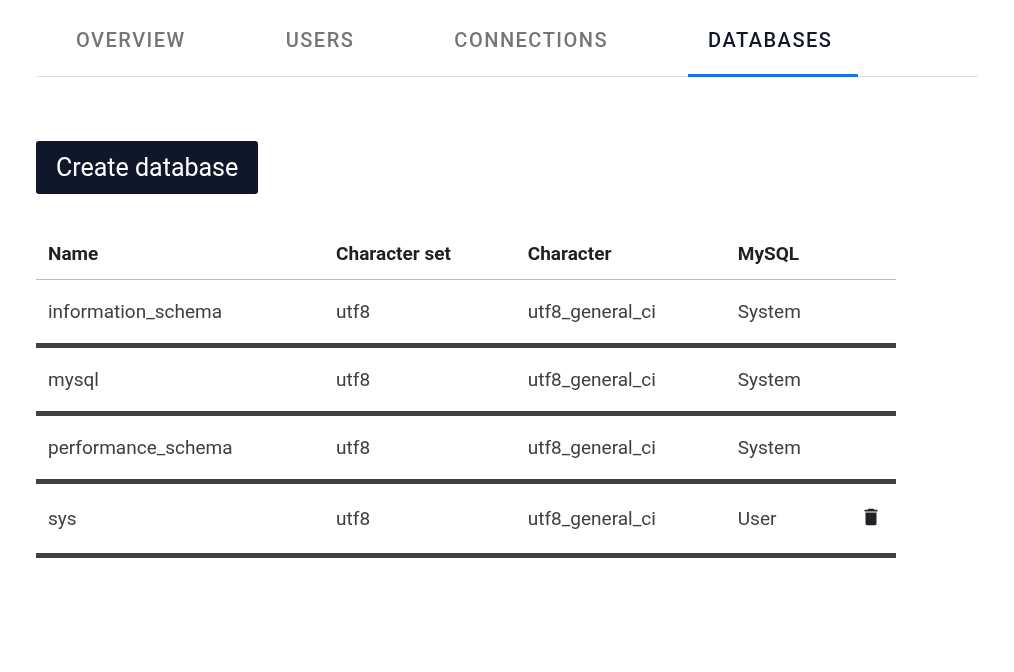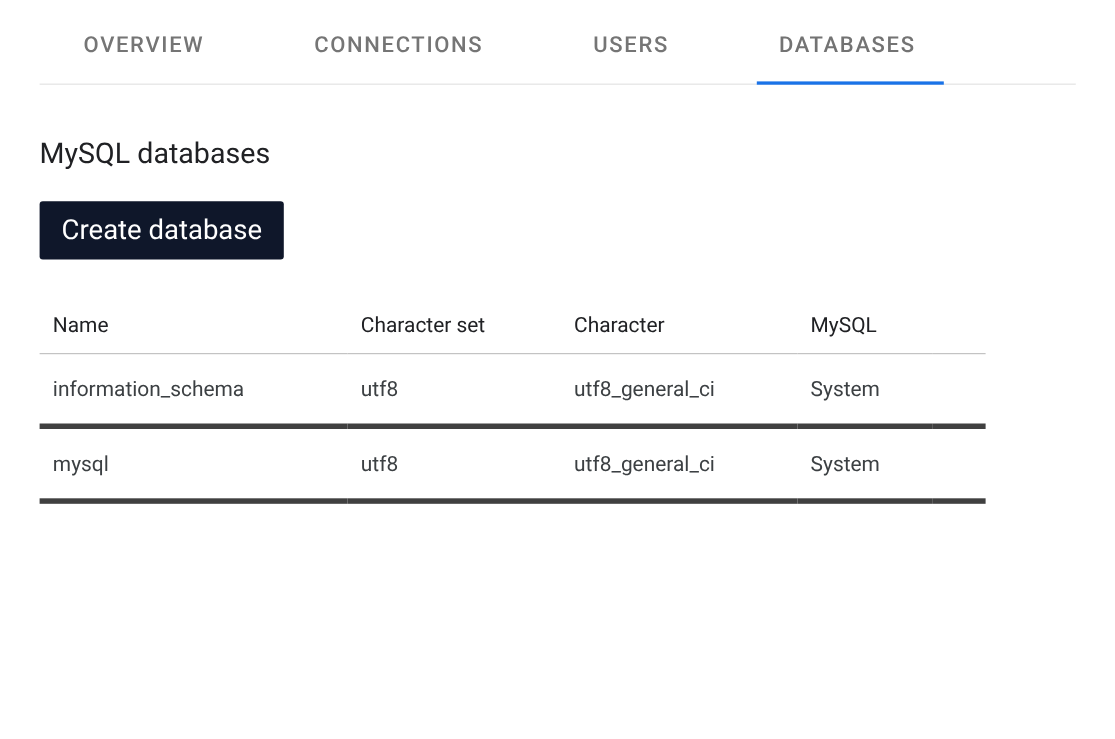--- a/index.html
+++ b/index.html
@@ -6,38 +6,38 @@
     body {
       font-family: Roboto, "Helvetica Neue", Arial, sans-serif;
       background: #fff;
       color: #212121;
       width: 1014px;
       padding: 0;
     }
     .tabs {
       display: flex;
       border-bottom: 1px solid #e0e0e0;
-      margin: 0 36px 0 36px;
+      margin: 0 36px 16px 36px;
       position: relative;
     }
     .tab {
       text-transform: uppercase;
       font-size: 20px;
       font-weight: 500;
       letter-spacing: 1.5px;
       color: #757575;
       padding: 28px 20px 24px 20px;
       margin-right: 60px;
       cursor: pointer;
       user-select: none;
       position: relative;
     }
     .tab:first-child { padding-left: 40px; }
     .tab.active {
-      color: #737373;
+      color: #0f172a;
       text-align: center;
     }
     .tab.active::after {
       content: "";
       position: absolute;
       left: 0;
       right: -6px;
       bottom: -1px;
       height: 3px;
       background: #1a73e8;
@@ -65,21 +65,21 @@
       margin-top: 34px;
       max-width: 860px;
     }
     table {
       width: 100%;
       border-collapse: collapse;
       font-size: 19px;
     }
     th {
       text-align: left;
-      font-weight: 400;
+      font-weight: 700;
       color: #202124;
       padding: 14px 12px;
       border-bottom: 1px solid #bdbdbd;
     }
     td {
       padding: 20px 12px;
       border-bottom: 5px solid #404040;
       color: #3c4043;
       vertical-align: middle;
     }
@@ -96,27 +96,26 @@
       align-items: center;
       justify-content: center;
     }
     .trash-btn svg { width: 22px; height: 22px; fill: #202124; }
   </style>
 </head>
 <body>
 
 <div class="tabs" id="tabs-bar">
     <div class="tab">OVERVIEW</div>
+    <div class="tab">USERS</div>
     <div class="tab">CONNECTIONS</div>
-    <div class="tab">USERS</div>
     <div class="tab active">DATABASES</div>
   </div>
 
 <div class="content">
-  <h1 class="section-title">MySQL databases</h1>
   <button class="btn-primary">Create database</button>
 
   <div class="table-wrap">
     <table>
       <thead>
         <tr>
           <th>Name</th>
           <th>Character set</th>
           <th>Character</th>
           <th>MySQL</th>
@@ -131,16 +130,34 @@
             <td>System</td>
             <td class="action-cell"></td>
           </tr>
           <tr>
             <td>mysql</td>
             <td>utf8</td>
             <td>utf8_general_ci</td>
             <td>System</td>
             <td class="action-cell"></td>
           </tr>
+          <tr>
+            <td>performance_schema</td>
+            <td>utf8</td>
+            <td>utf8_general_ci</td>
+            <td>System</td>
+            <td class="action-cell"></td>
+          </tr>
+          <tr>
+            <td>sys</td>
+            <td>utf8</td>
+            <td>utf8_general_ci</td>
+            <td>User</td>
+            <td class="action-cell"><button class="trash-btn">
+                <svg viewBox="0 0 24 24">
+                  <path d="M6 19a2 2 0 0 0 2 2h8a2 2 0 0 0 2-2V7H6v12zM19 4h-3.5l-1-1h-5l-1 1H5v2h14V4z"></path>
+                </svg>
+              </button></td>
+          </tr>
         </tbody>
     </table>
   </div>
 </div>
 
 </body></html>

